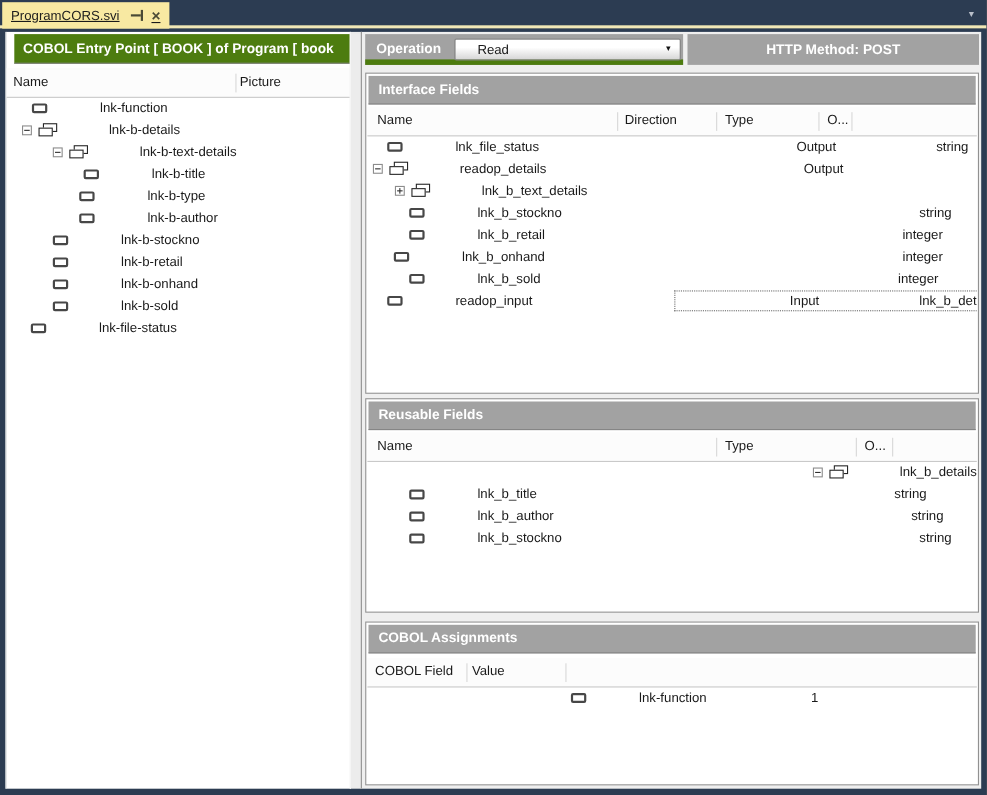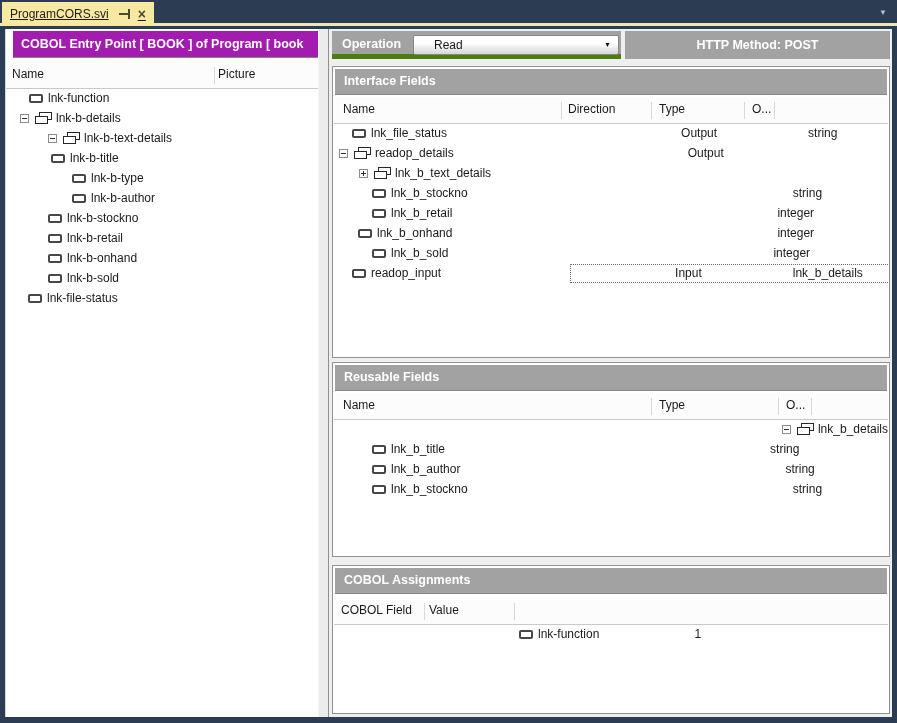--- a/index.html
+++ b/index.html
@@ -16,32 +16,32 @@
   .pin-icon::before {content:"";position:absolute;right:1px;top:1px;width:2px;height:10px;background:#4a4a35;}
   .pin-icon::after {content:"";position:absolute;left:0;top:5px;width:9px;height:2px;background:#4a4a35;}
   .close-icon {font-size:14px;font-weight:bold;color:#4a4a35;line-height:1;cursor:pointer;}
   .tabstrip-chevron {position:absolute;right:10px;top:8px;font-size:8px;color:#b9bfc9;cursor:pointer;}
 
   
   .content {position:absolute;left:0;top:26px;right:0;bottom:0;background:#2c3c52;}
 
   
   .left-panel {position:absolute;left:5px;top:3px;width:313px;bottom:6px;background:#fff;border-left:1px solid #d4d7da;}
-  .lp-header {position:absolute;left:7px;right:1px;top:2px;height:27px;background:#a21caf;border-bottom:1px solid #868686;
+  .lp-header {position:absolute;left:7px;right:1px;top:2px;height:27px;background:#4d7c0f;border-bottom:1px solid #868686;
               color:#fff;font-weight:bold;font-size:12.5px;line-height:27px;padding-left:8px;
               white-space:nowrap;overflow:hidden;box-sizing:border-box;}
   .lp-gridheader {position:absolute;left:0;right:1px;top:33px;height:26px;background:#fcfcfc;border-bottom:1px solid #c9c9c9;}
   .lp-gridheader span {position:absolute;top:5px;}
   .lp-colsep {position:absolute;left:208px;top:4px;bottom:4px;width:1px;background:#d8d8d8;}
   .lp-rows {position:absolute;left:0;right:1px;top:59px;bottom:0;overflow:hidden;}
 
   
   .trow {position:relative;height:20px;display:flex;align-items:center;box-sizing:border-box;cursor:default;}
   .trow > span {position:relative;z-index:1;}
-  .tname {white-space:nowrap;}
+  .tname {white-space:nowrap;margin-left:43px;}
   .cdir {position:absolute;left:234px;top:0;line-height:20px;}
   .ctype{position:absolute;left:325px;top:0;line-height:20px;}
   .cval {position:absolute;left:95px;top:0;line-height:20px;}
 
   .exp {box-sizing:border-box;width:9px;height:9px;border:1px solid #8c8c8c;background:#fff;position:relative;
         flex:none;margin-right:6px;cursor:pointer;}
   .exp::before {content:"";position:absolute;left:1px;right:1px;top:3px;height:1px;background:#2f2f2f;}
   .exp.plus::after {content:"";position:absolute;top:1px;bottom:1px;left:3px;width:1px;background:#2f2f2f;}
 
   .fld {box-sizing:border-box;width:14px;height:9px;border:2px solid #474747;border-radius:2px;background:#fff;
@@ -120,21 +120,21 @@
         <div class="trow" style="padding-left:14px">
           <span class="exp"></span>
           <span class="grp"></span>
           <span class="tname">lnk-b-details</span>
         </div>
         <div class="trow" style="padding-left:42px">
           <span class="exp"></span>
           <span class="grp"></span>
           <span class="tname">lnk-b-text-details</span>
         </div>
-        <div class="trow" style="padding-left:45px">
+        <div class="trow" style="padding-left:70px">
           <span class="fld"></span>
           <span class="tname">lnk-b-title</span>
 
         </div>
         <div class="trow" style="padding-left:66px">
           <span class="fld"></span>
           <span class="tname">lnk-b-type</span>
 
         </div>
         <div class="trow" style="padding-left:66px">

